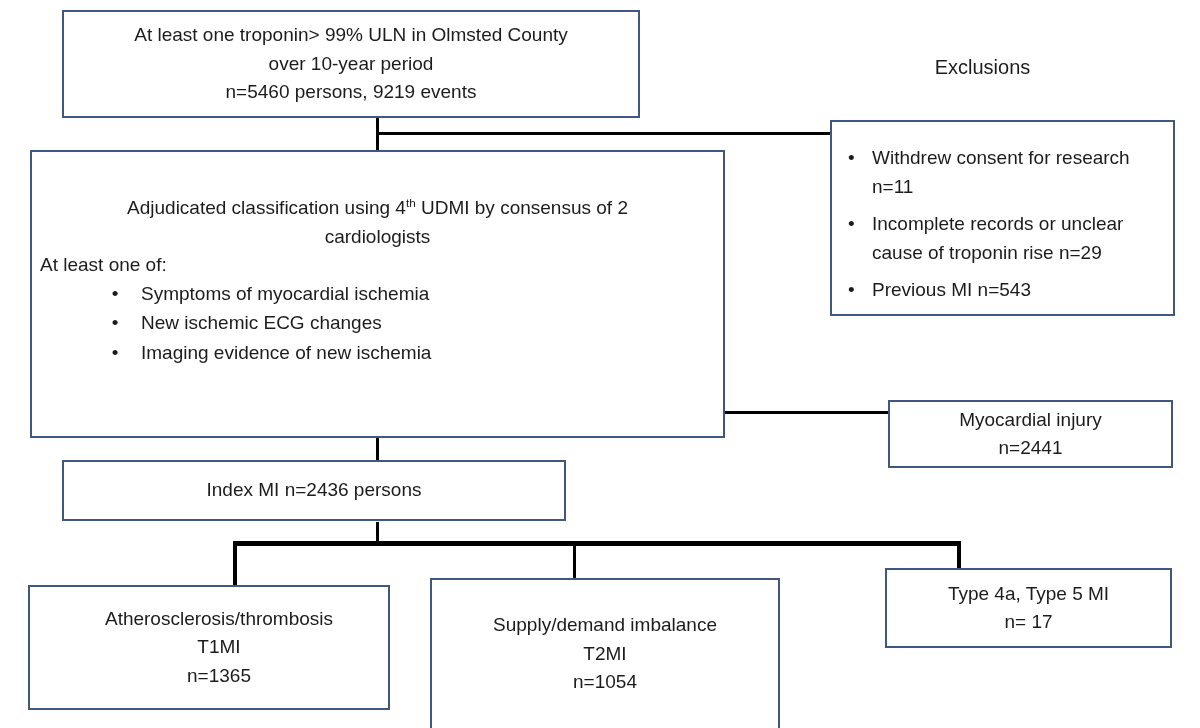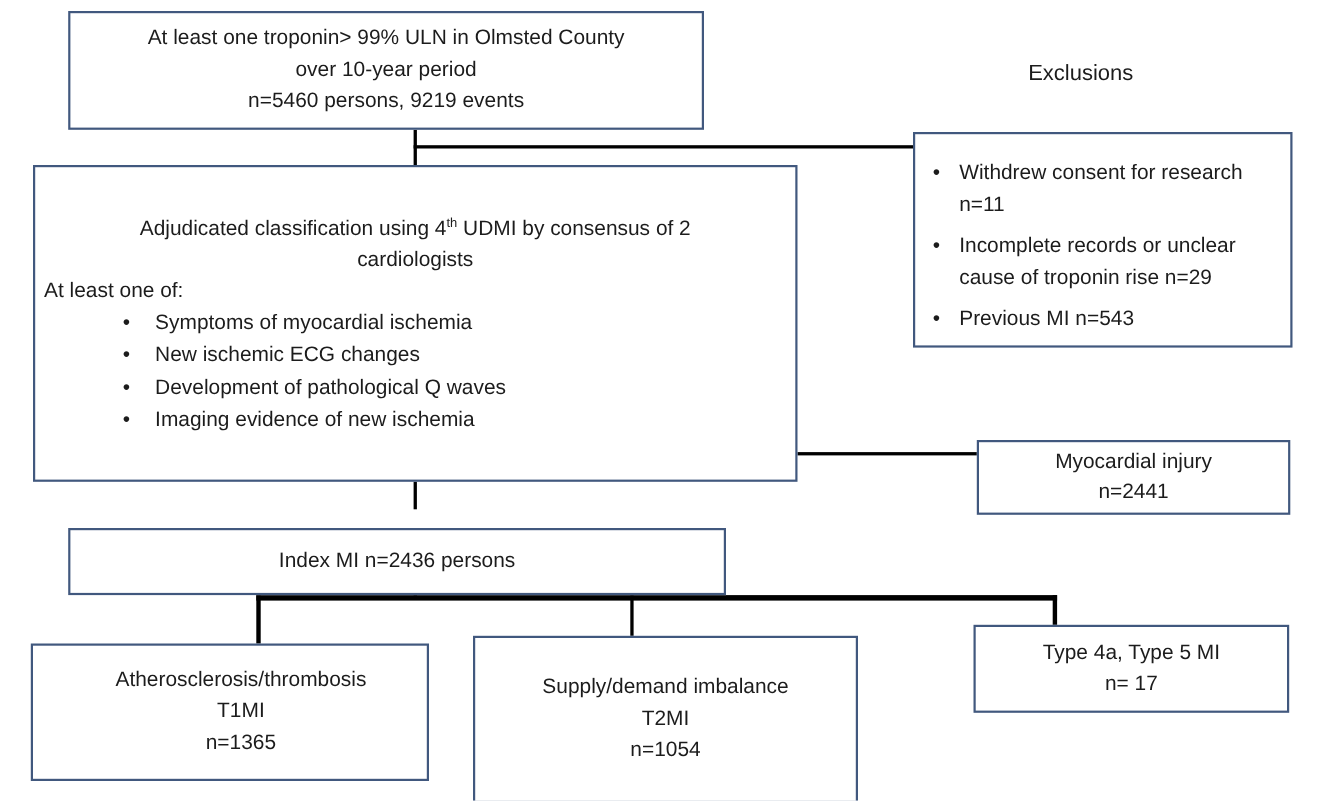--- a/index.html
+++ b/index.html
@@ -59,21 +59,21 @@
   
   .adjudication-box { left: 30px; top: 150px; width: 695px; height: 288px; padding-top: 42px; }
   .adjudication-title { text-align: center; }
   .adjudication-title sup { font-size: 0.62em; }
   .adjudication-sub { text-align: left; padding-left: 8px; }
   .criteria-list { padding-left: 57px; }
   .criteria-list .bullet-item { margin-bottom: 1px; }
   .criteria-list .bullet { flex: 0 0 52px; text-align: center; }
   
   .injury-box   { left: 888px; top: 400px; width: 285px; height: 68px; }
-  .index-box    { left: 62px;  top: 480px; width: 598px; height: 61px; }
+  .index-box    { left: 62px;  top: 460px; width: 504px; height: 61px; }
   .t1mi-box     { left: 28px;  top: 585px; width: 362px; height: 125px; padding-left: 20px; }
   .t2mi-box     { left: 430px; top: 578px; width: 350px; height: 152px; }
   .type45-box   { left: 885px; top: 568px; width: 287px; height: 80px; }
   
   .conn-top-to-main    { left: 376px; top: 118px; width: 3px;   height: 34px; }
   .conn-to-exclusions  { left: 376px; top: 132px; width: 455px; height: 3px; }
   .conn-main-to-injury { left: 724px; top: 411px; width: 165px; height: 3px; }
   .conn-main-to-index  { left: 376px; top: 437px; width: 3px;   height: 26px; }
   .conn-index-down     { left: 376px; top: 522px; width: 3px;   height: 23px; }
   .conn-tree-horiz     { left: 233px; top: 541px; width: 728px; height: 5px; }
@@ -129,24 +129,20 @@
       <div class="bullet-item">
         <span class="bullet"></span>
         <span class="bullet-text">Symptoms of myocardial ischemia</span>
       </div>
       <div class="bullet-item">
         <span class="bullet"></span>
         <span class="bullet-text">New ischemic ECG changes</span>
       </div>
       <div class="bullet-item">
         <span class="bullet"></span>
-        <span class="bullet-text">Development of pathological Q waves</span>
-      </div>
-      <div class="bullet-item">
-        <span class="bullet"></span>
         <span class="bullet-text">Imaging evidence of new ischemia</span>
       </div>
     </div>
   </div>
 
   <div class="box center injury-box">
     <div>Myocardial injury</div>
     <div>n=2441</div>
   </div>
 

